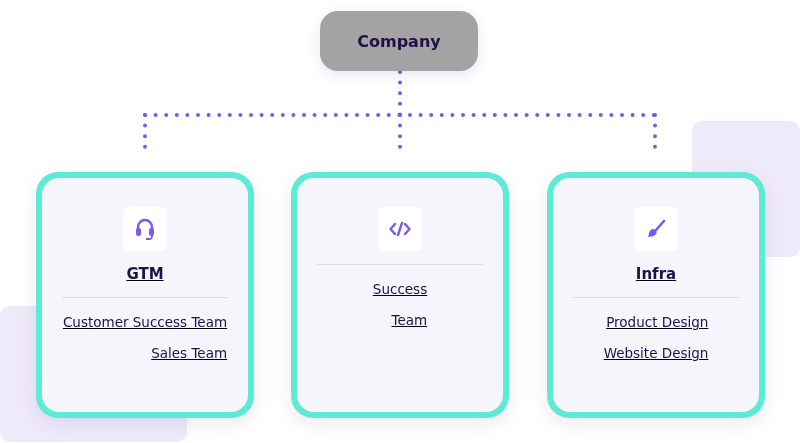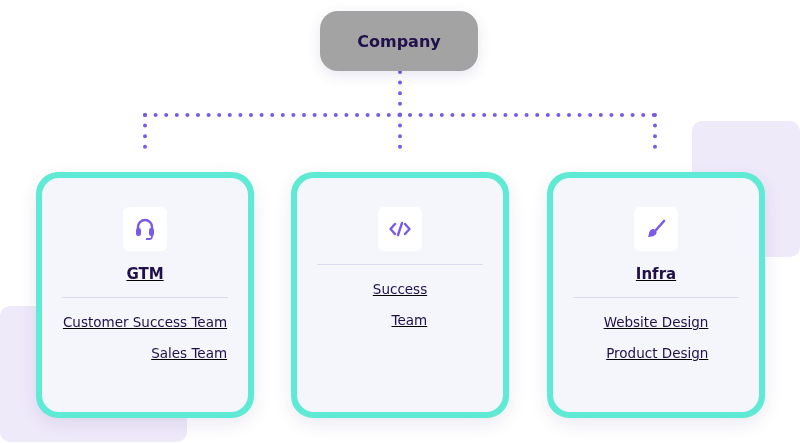--- a/index.html
+++ b/index.html
@@ -112,17 +112,17 @@
   <div class="card-inner">
     <div class="icon-box">
       <svg width="20" height="20" viewBox="0 0 20 20">
         <path d="M18 2 L10 11" stroke="#7a5ae6" stroke-width="2.6" stroke-linecap="round"></path>
         <path d="M8 10 C5 10 3 12 3 15 L2 18 L6 17.5 C9 17 11 15 10.5 12.5 Z" fill="#7a5ae6"></path>
       </svg>
     </div>
     <div class="card-title">Infra</div>
     <div class="divider"></div>
     <div class="items">
+      <div class="item">Product Design</div>
       <div class="item">Website Design</div>
-      <div class="item">Product Design</div>
     </div>
   </div>
 </div>
 
 </body></html>

